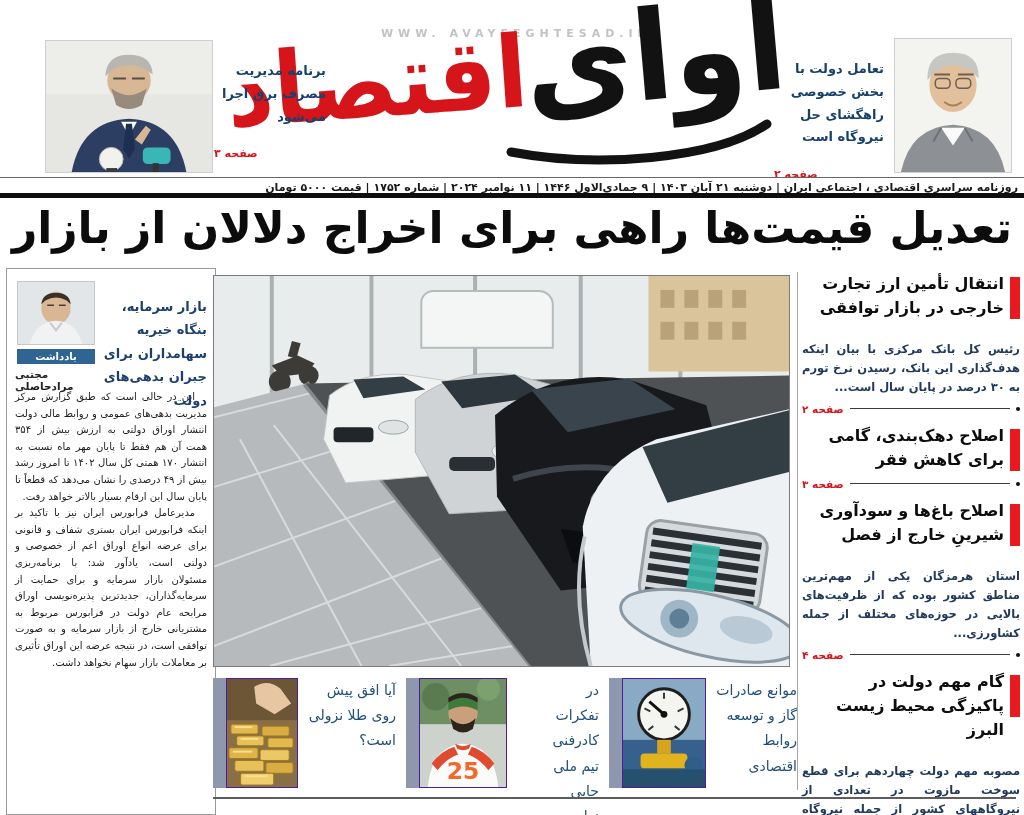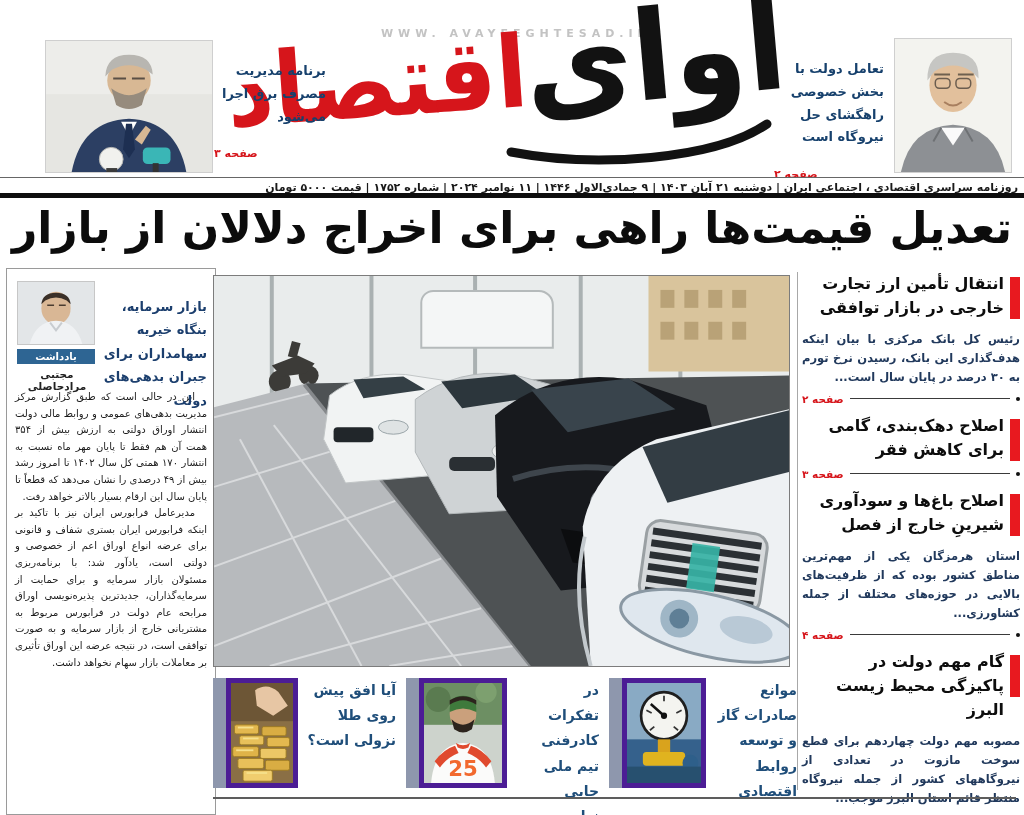--- a/index.html
+++ b/index.html
@@ -36,49 +36,49 @@
   .note-col { position:absolute; left:6px; top:268px; width:210px; height:547px;
               border:1px solid #9a9a9a; padding:6px 8px; overflow:hidden; background:#fff; }
   .note-head { position:relative; height:114px; }
   .note-title { position:absolute; right:0; top:20px; width:118px; font-size:13px; font-weight:bold;
                 color:#1c3f6e; text-align:right; line-height:1.8; }
   .note-photo { position:absolute; left:2px; top:6px; width:78px; height:64px; border:1px solid #c7c7c7; }
   .note-photo svg { display:block; width:100%; height:100%; }
   .note-badge { position:absolute; left:2px; top:74px; width:78px; height:15px; background:#2e6593;
                 color:#fff; font-size:10px; font-weight:bold; text-align:center; line-height:15px; }
   .note-author { position:absolute; left:0; top:93px; width:84px; font-size:10.5px; font-weight:bold;
-                 color:#222; text-align:center; }
+                 color:#222; text-align:left; }
   .note-body { font-size:10px; line-height:1.66; text-align:justify; color:#1c1c1c; }
   .note-body p { text-indent:12px; margin:0; }
 
   
   .main-photo { position:absolute; left:213px; top:275px; width:577px; height:392px; border:1px solid #7c7c7c; }
   .main-photo svg { display:block; width:100%; height:100%; }
 
   
   .v-divider { position:absolute; right:226px; top:272px; height:518px; width:1px; background:#a8a8a8; }
   .right-col { position:absolute; right:4px; top:272px; width:218px; }
   .rc-item { margin-bottom:9px; }
   .rc-title { position:relative; padding-right:16px; font-size:16px; font-weight:bold; color:#0d0d0d;
               line-height:1.5; }
   .rc-marker { position:absolute; right:0; top:5px; width:10px; height:42px; background:#e8191f; }
-  .rc-lead { margin-top:10px; font-size:11.5px; font-weight:bold; color:#21395c; line-height:1.65;
+  .rc-lead { margin-top:20px; font-size:11.5px; font-weight:bold; color:#21395c; line-height:1.65;
              text-align:justify; }
   .rc-pagerow { display:flex; direction:ltr; align-items:center; gap:6px; margin-top:6px; }
   .rc-page { color:#d6151b; font-size:10.5px; font-weight:bold; }
   .rc-line { flex:1; height:1px; background:#3a3a3a; }
   .rc-dot { width:4px; height:4px; border-radius:50%; background:#111; flex:none; }
 
   
   .teasers { position:absolute; left:213px; top:678px; width:586px; height:112px;
              display:flex; justify-content:space-between; }
   .teaser { display:flex; align-items:flex-start; }
-  .t-text { font-size:14px; font-weight:bold; color:#1f4e7a; line-height:1.8; text-align:right;
+  .t-text { font-size:14px; font-weight:normal; color:#1f4e7a; line-height:1.8; text-align:right;
             padding:0 2px 0 8px; }
-  .t-img { border:5px solid #4c1d95; background:#0ea5e9; flex:none; }
+  .t-img { border:1px solid #4c1d95; background:#0ea5e9; flex:none; }
   .t-img svg { display:block; width:100%; height:100%; }
   .t-bar { width:13px; height:110px; background:#8e97ad; flex:none; }
   .bottom-rule { position:absolute; left:213px; right:8px; top:797px; height:2px; background:#5d5d5d; }
 </style>
 </head>
 <body>
 
 <div class="page">
 
   <div class="url">WWW. AVAYEEGHTESAD.IR</div>

